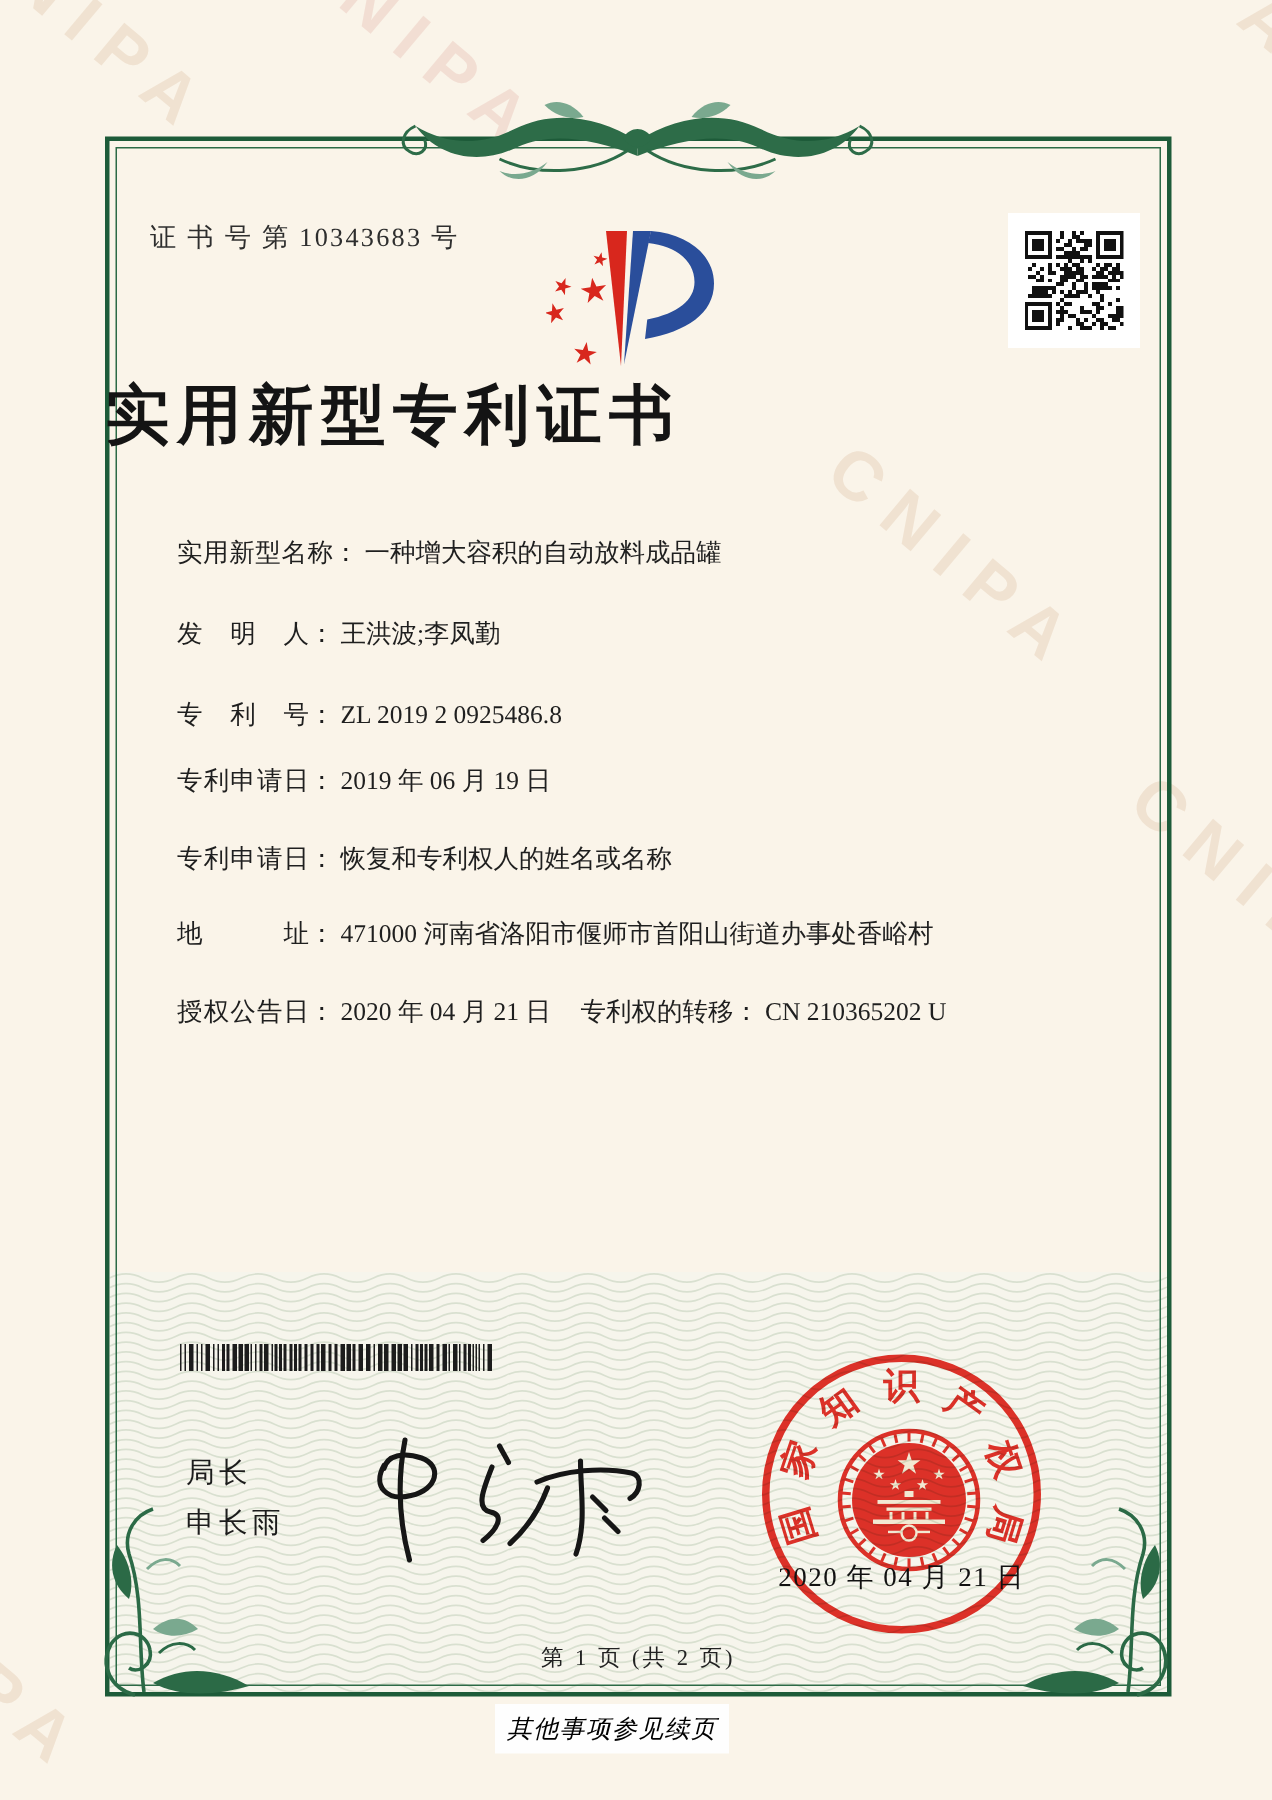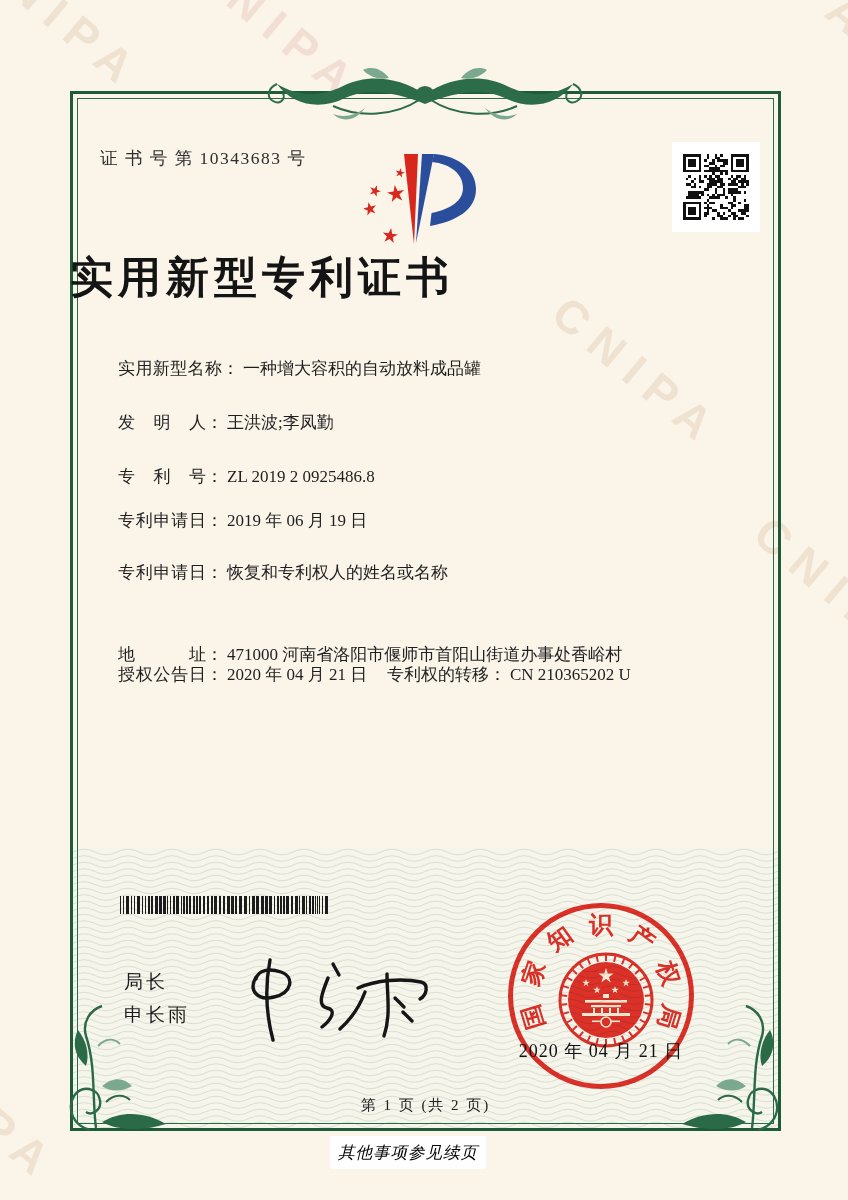--- a/index.html
+++ b/index.html
@@ -424,21 +424,21 @@
     </div>
     <div class="row" style="top:465px">
       <span class="lab">专利号</span><span>：</span><span class="val">ZL 2019 2 0925486.8</span>
     </div>
     <div class="row" style="top:509px">
       <span class="lab">专利申请日</span><span>：</span><span class="val">2019 年 06 月 19 日</span>
     </div>
     <div class="row" style="top:561px">
       <span class="lab">专利申请日</span><span>：</span><span class="val">恢复和专利权人的姓名或名称</span>
     </div>
-    <div class="row" style="top:643px">
+    <div class="row" style="top:611px">
       <span class="lab">地址</span><span>：</span><span class="val">471000 河南省洛阳市偃师市首阳山街道办事处香峪村</span>
     </div>
     <div class="row" style="top:663px">
       <span class="lab">授权公告日</span><span>：</span><span class="val">2020 年 04 月 21 日</span>
       <span class="grant2">
         <span>专利权的转移</span><span>：</span><span class="val">CN 210365202 U</span>
       </span>
     </div>
 
 

